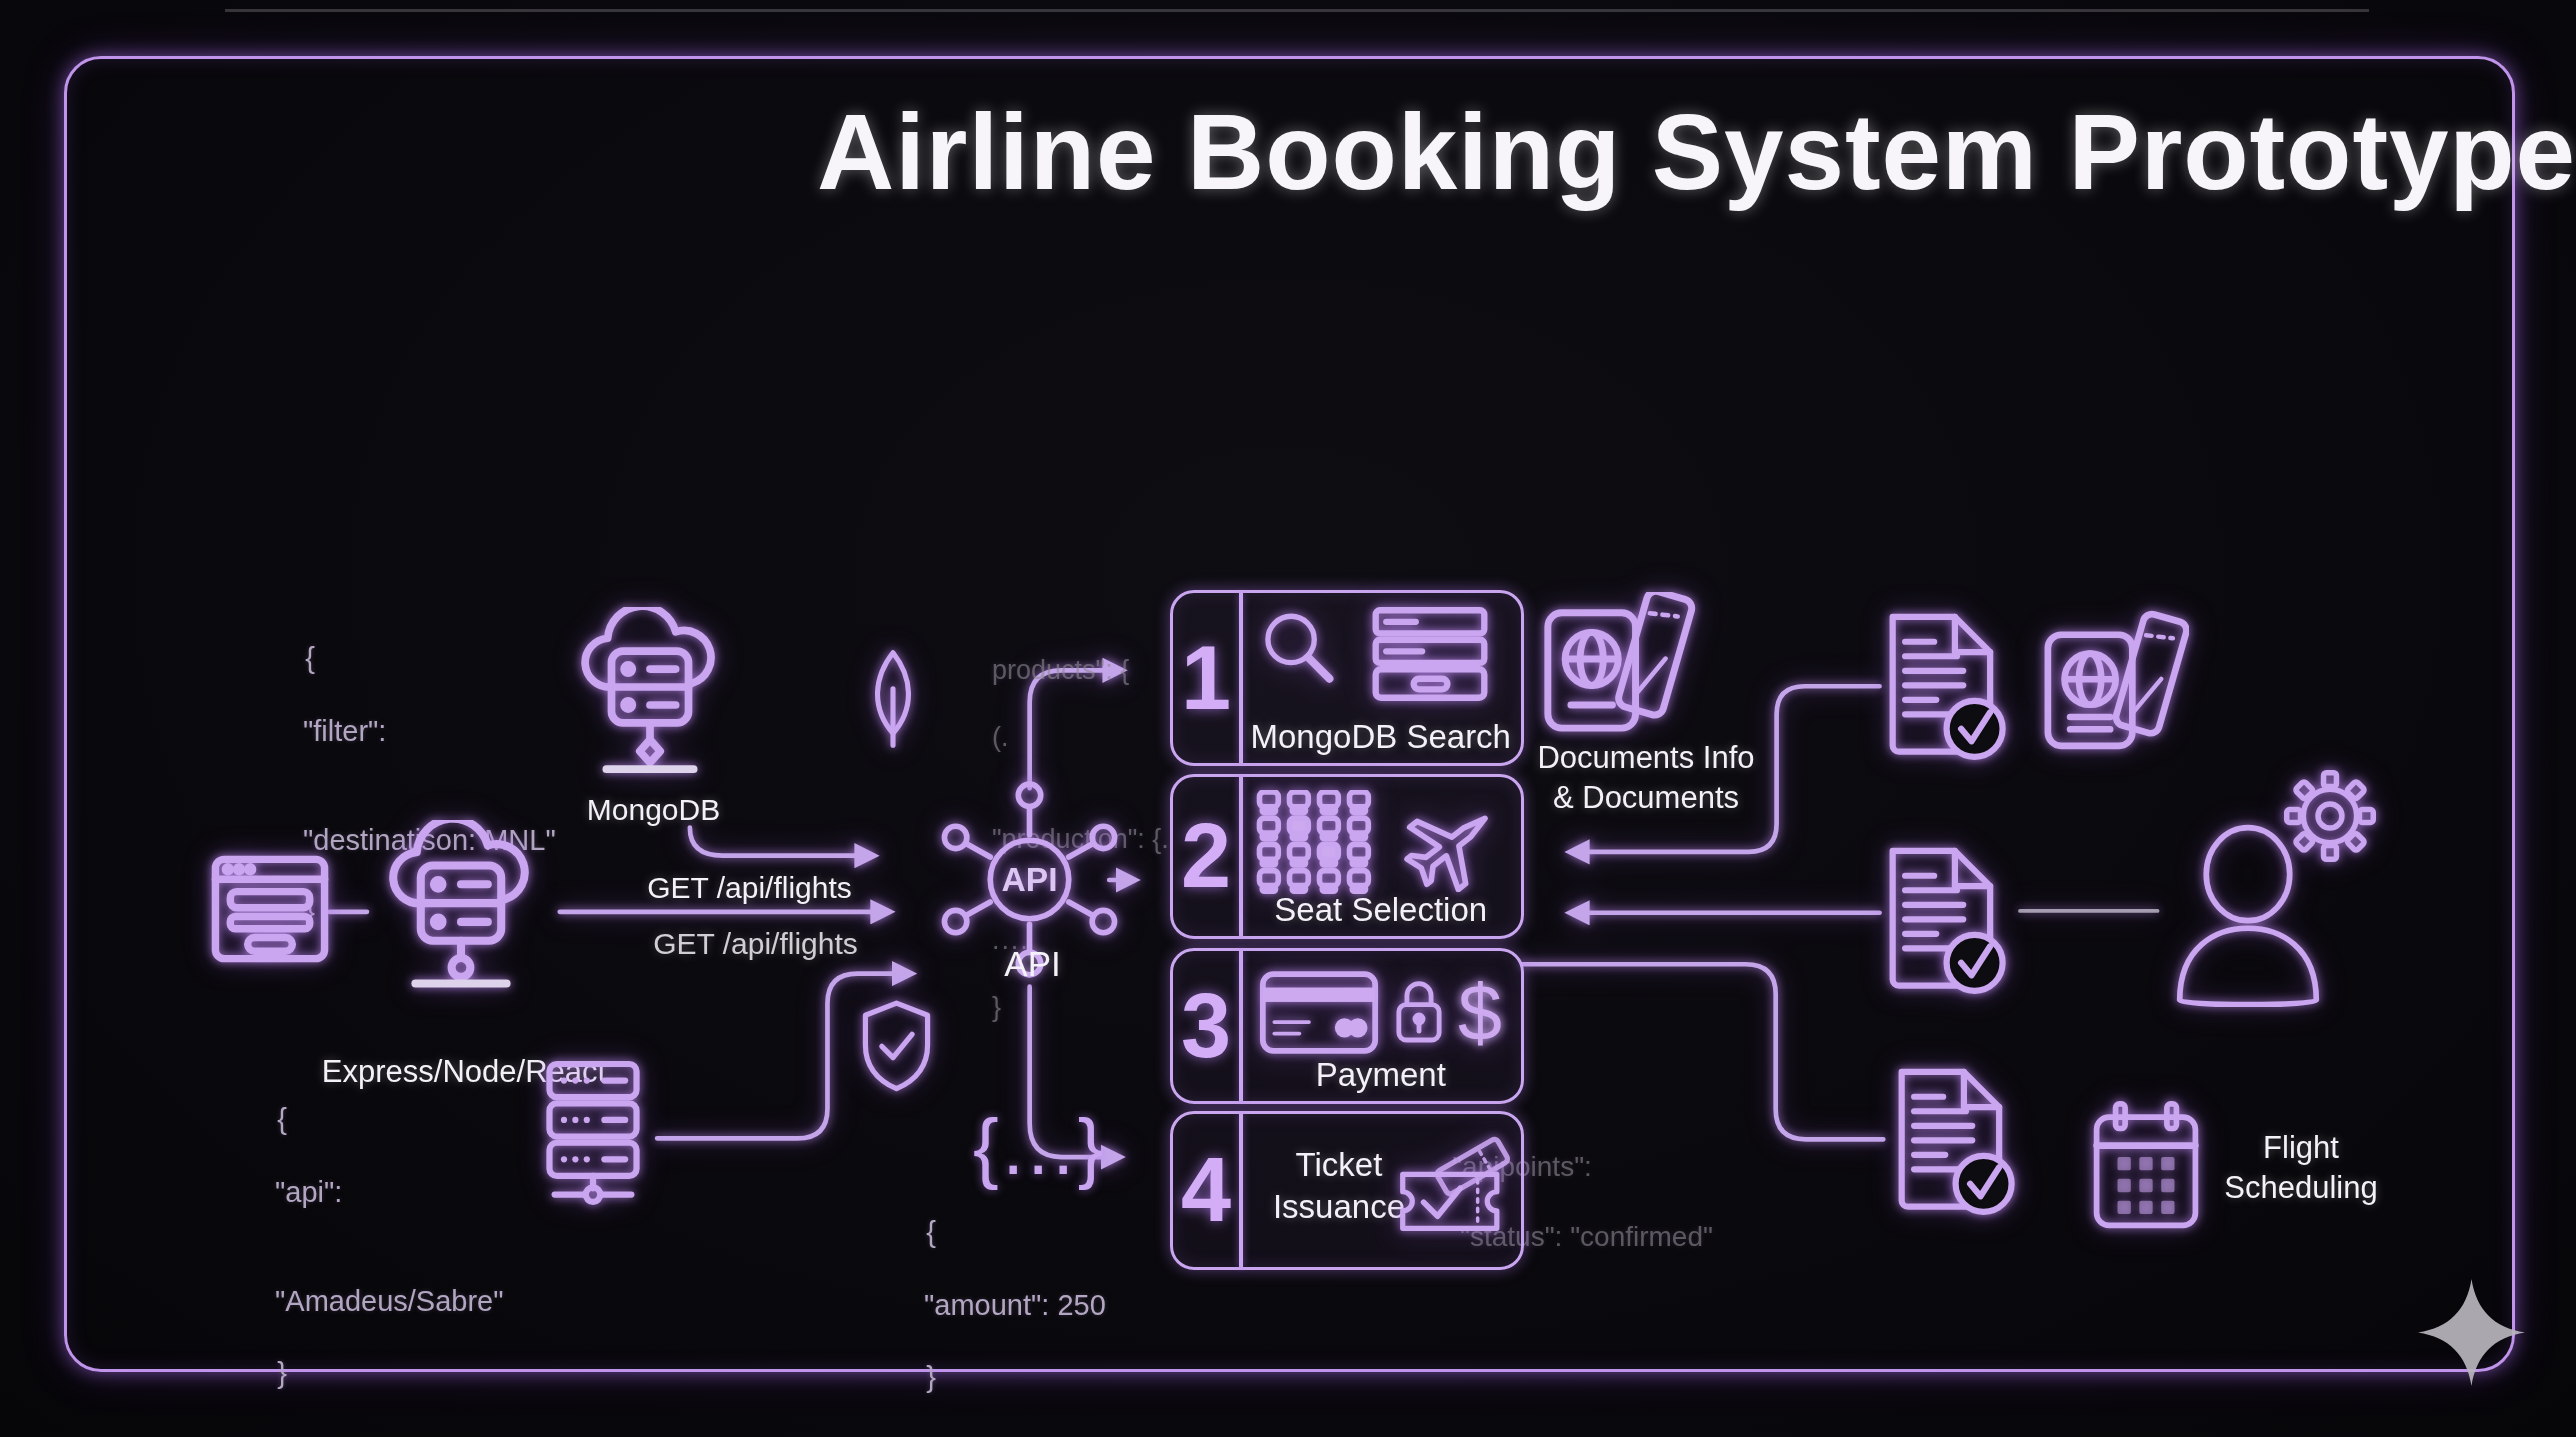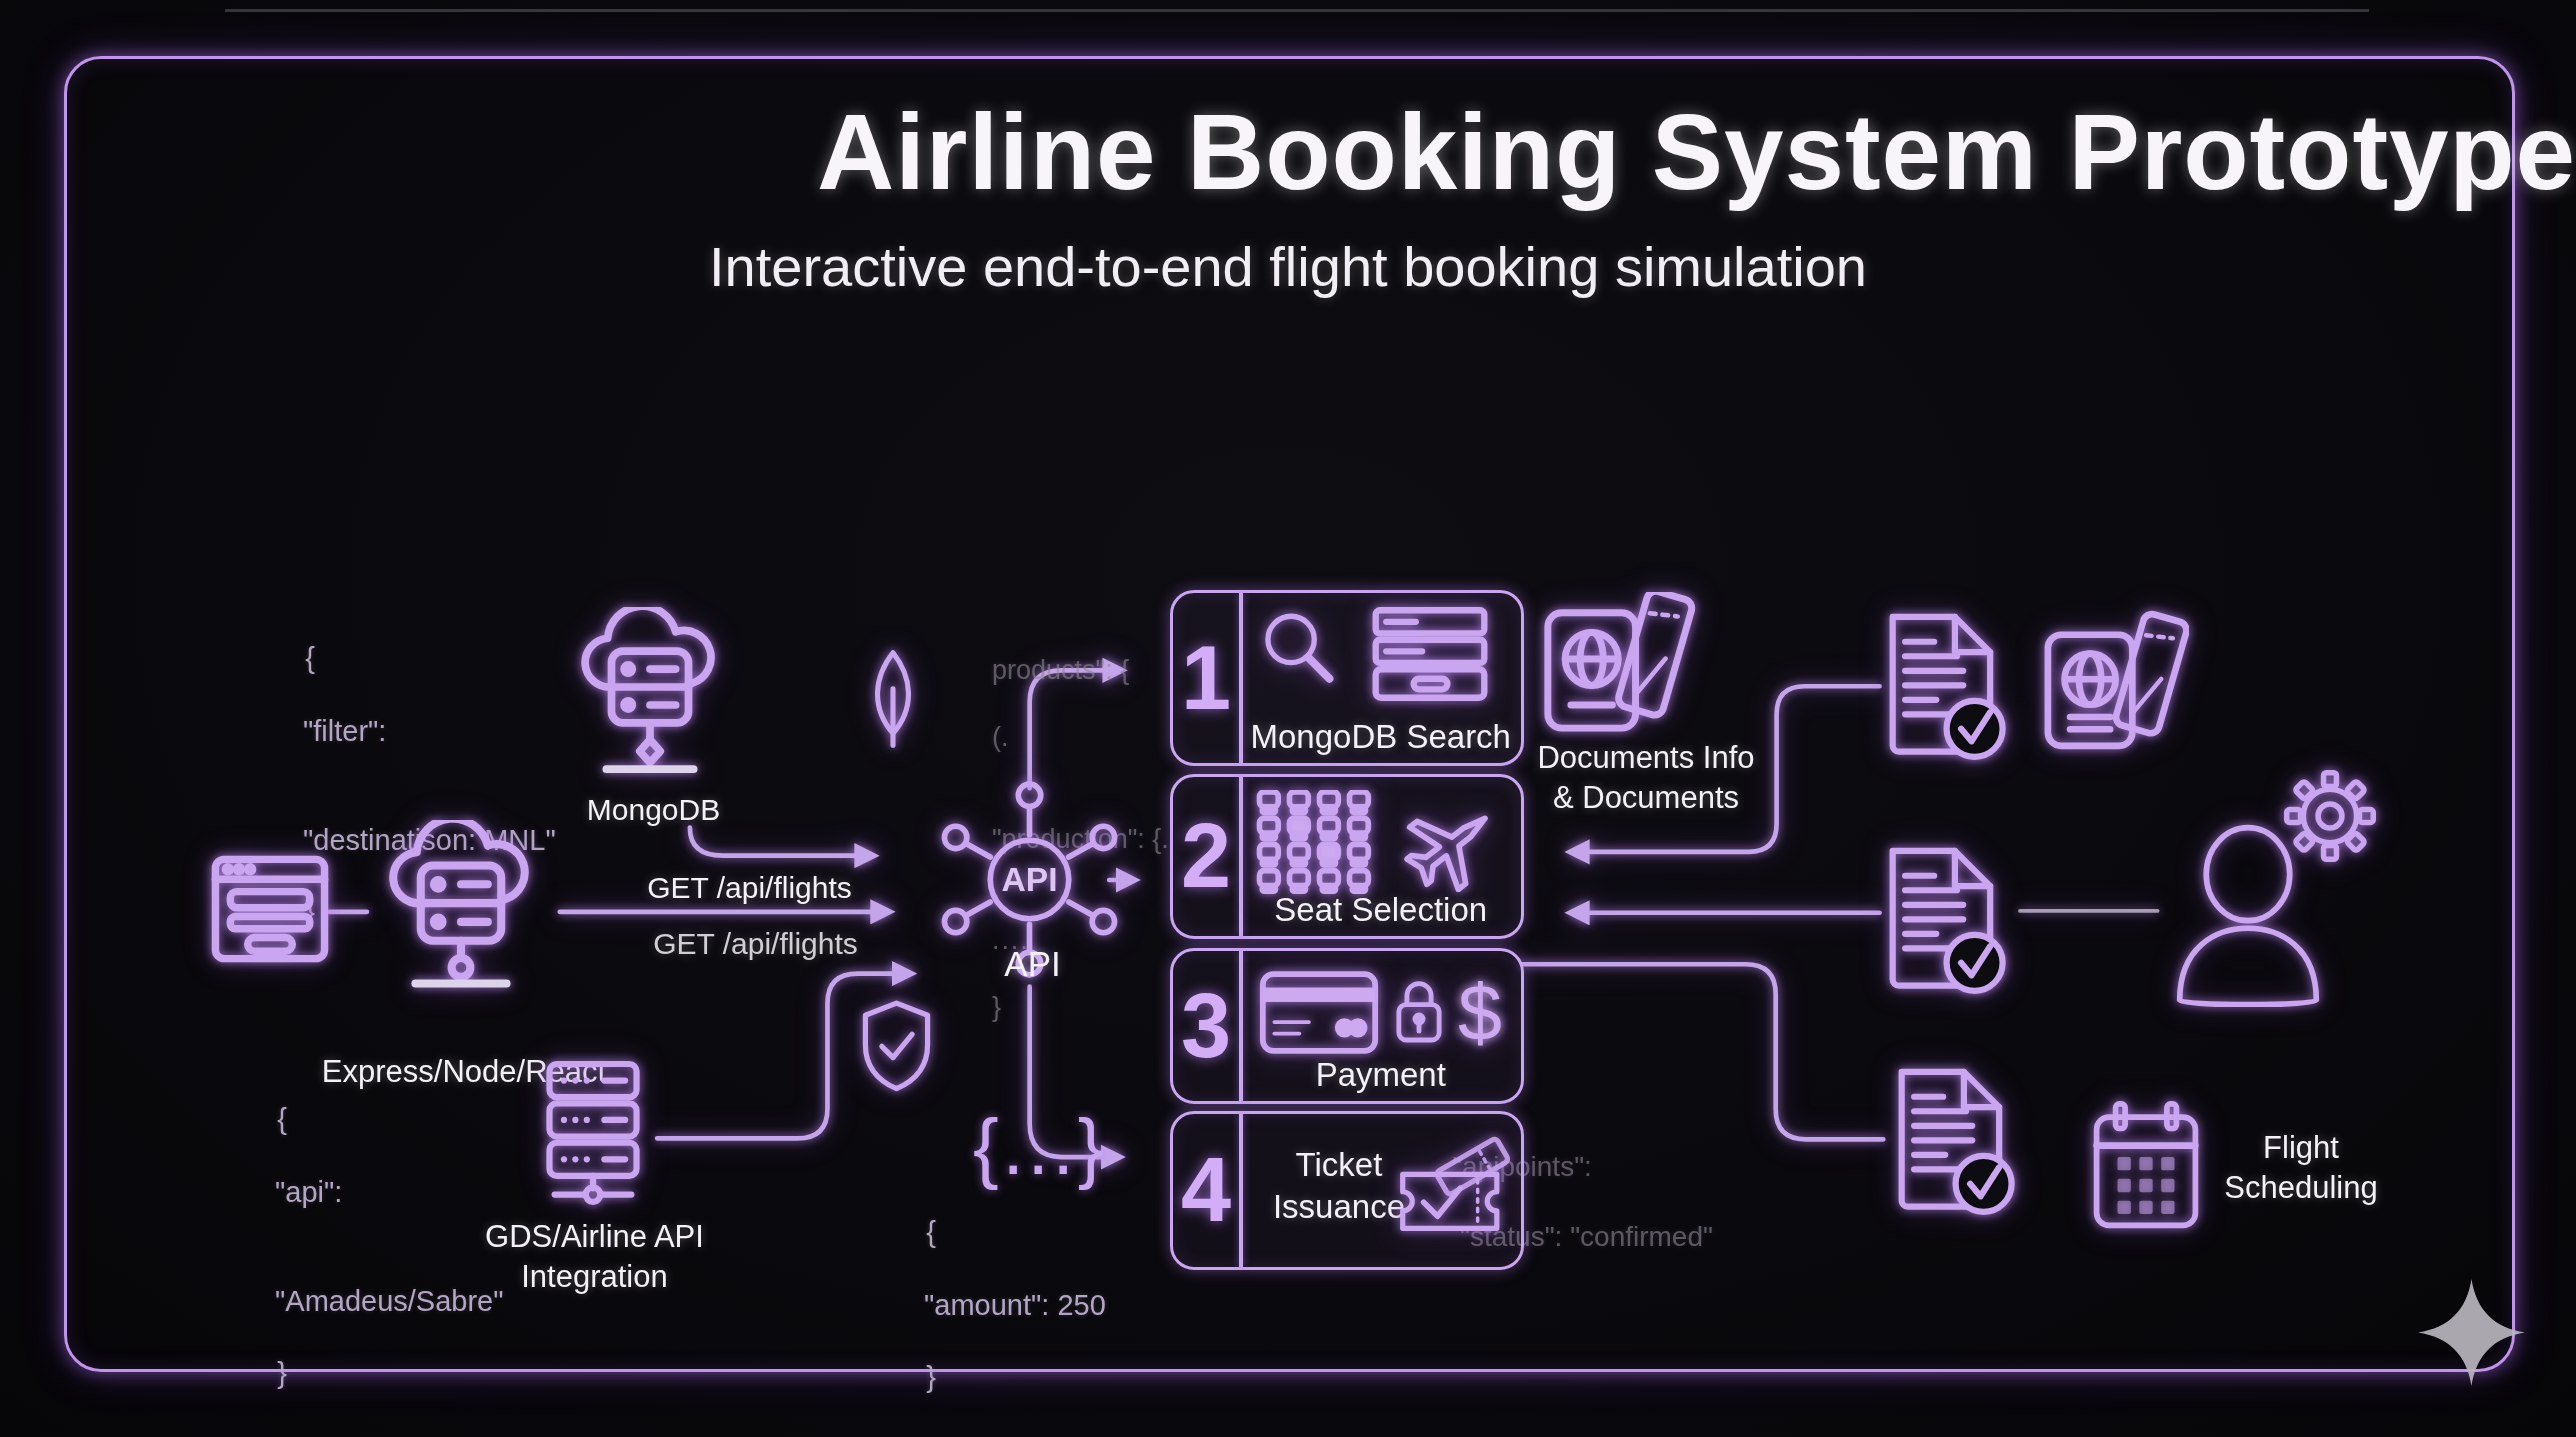--- a/index.html
+++ b/index.html
@@ -40,21 +40,20 @@
   .sparkle{position:absolute;}
 </style>
 </head>
 <body>
 
 <div id="canvas">
   <div class="topline"></div>
   <div class="frame"></div>
 
   <div class="title">Airline Booking System Prototype</div>
-  <div class="subtitle">Interactive end-to-end flight booking simulation</div>
 
   <svg id="wires" class="glow" viewBox="0 0 2752 1536" width="2576" height="1438">
     <defs>
       <marker id="arr" viewBox="0 0 10 10" refX="7.5" refY="5" markerWidth="5.4" markerHeight="5.4" orient="auto-start-reverse">
         <path d="M0,0 L10,5 L0,10 Z" fill="#c4a5ea"></path>
       </marker>
     </defs>
     <g stroke="#c4a5ea" stroke-width="5" fill="none" stroke-linecap="round">
       <path d="M352,974 H392"></path>
       <path d="M598,974 H950" marker-end="url(#arr)"></path>
@@ -155,23 +154,20 @@
       <line x1="66" y1="22" x2="86" y2="22"></line>
           <line x1="66" y1="60" x2="86" y2="60"></line>
           <line x1="66" y1="98" x2="86" y2="98"></line>
       <line x1="55" y1="114" x2="55" y2="126"></line>
       <circle cx="55" cy="132" r="7"></circle>
       <line x1="18" y1="132" x2="46" y2="132"></line>
           <line x1="64" y1="132" x2="92" y2="132"></line>
     </g>
       </svg>
   </div>
-  <div class="lbl" style="left:468px;top:1217px;width:253px;">
-    <span>GDS/Airline API</span><br><span>Integration</span>
-  </div>
 
   <div class="lbl" style="left:644px;top:869px;width:211px;font-size:30px;">GET /api/flights</div>
   <div class="lbl" style="left:650px;top:925px;width:211px;font-size:30px;opacity:.85;">GET /api/flights</div>
 
   <div class="icon glow" style="left:863px;top:644px;width:60px;height:110px;">
     <svg viewBox="0 0 70 120">
         <g class="stroke" stroke-width="5">
       <path d="M35,6 C57,34 61,70 35,100 C9,70 13,34 35,6 Z"></path>
       <line x1="35" y1="48" x2="35" y2="114"></line>
     </g>

